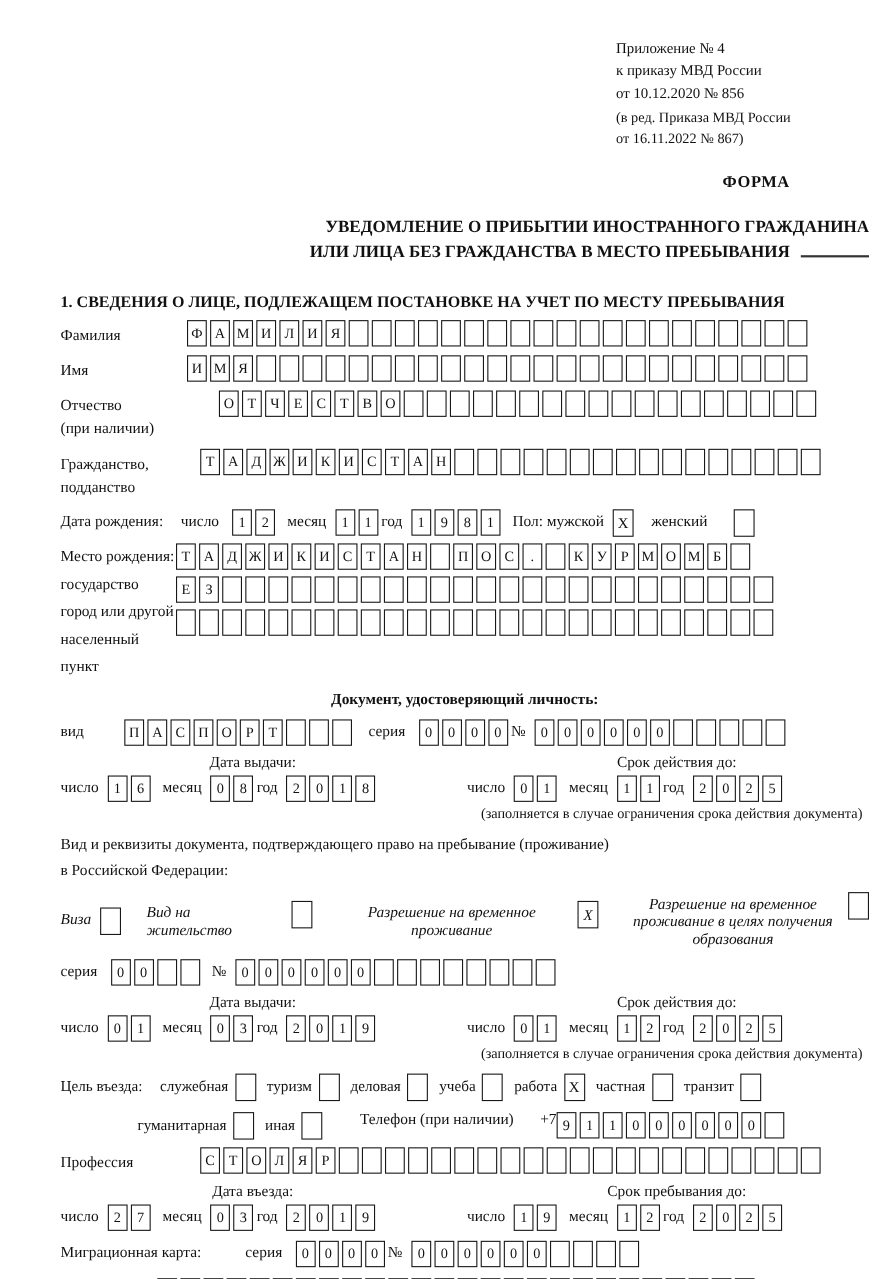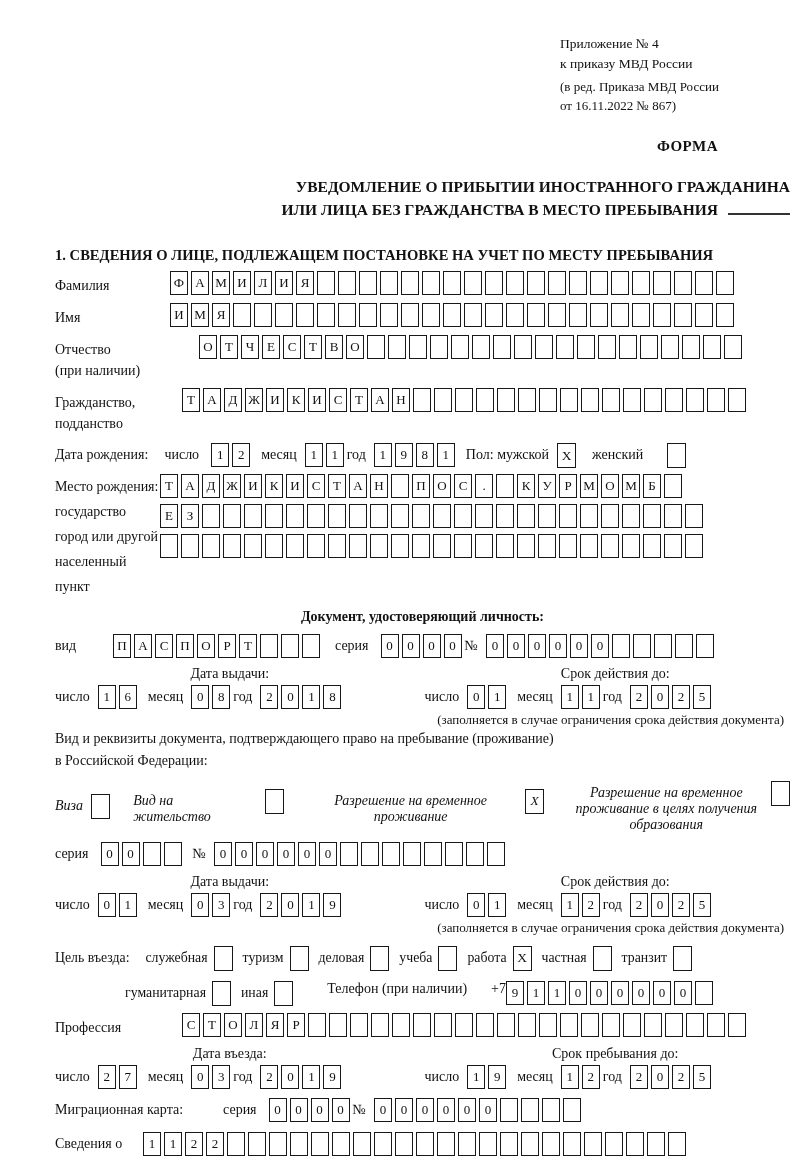--- a/index.html
+++ b/index.html
@@ -47,40 +47,41 @@
   .cells-col .cells { margin-bottom:6px; }
 
   .doc-head { text-align:center; font-weight:bold; font-size:14px; margin-top:10px; }
 
   .date-headers { display:flex; margin-top:8px;gap:36px; }
   .date-headers .dh { width:50%; text-align:center; }
   .date-row { display:flex; align-items:flex-start; margin-top:3px; }
   .date-group { display:flex; align-items:flex-start; }
   .date-note { text-align:right; font-size:13px; padding-right:6px; margin-top:3px; }
 
-  .intro { line-height:1.6;font-family:Liberation Serif, serif; }
+  .intro { margin-top:10px; line-height:1.6;font-family:Liberation Serif, serif; }
 
   .opts-row { display:flex; align-items:center; margin-top:8px;font-style:italic; }
   .opt { display:flex; align-items:flex-start; }
   .opt .olabel { padding-top:4px; }
   .opt .olabel.center { text-align:center; }
   .mw215 { max-width:215px; } .mw200 { max-width:200px; }
 
   .purpose-row { display:flex; align-items:flex-start; margin-top:10px; flex-wrap:nowrap; }
   .purpose { display:flex; align-items:flex-start; margin-right:10px; }
   .purpose .plabel { padding-top:4px; margin-right:6px; white-space:nowrap; font-size:13.8px; }
 </style>
 </head>
 <body>
 
 <div class="page">
 
   <div class="annex">
     <div>Приложение № 4</div>
     <div>к приказу МВД России</div>
+    <div>от 10.12.2020 № 856</div>
   </div>
   <div class="annex-amend">
     <div>(в ред. Приказа МВД России</div>
     <div>от 16.11.2022 № 867)</div>
   </div>
 
   <div class="forma">ФОРМА</div>
 
   <div class="title">
     <div>УВЕДОМЛЕНИЕ О ПРИБЫТИИ ИНОСТРАННОГО ГРАЖДАНИНА</div>

